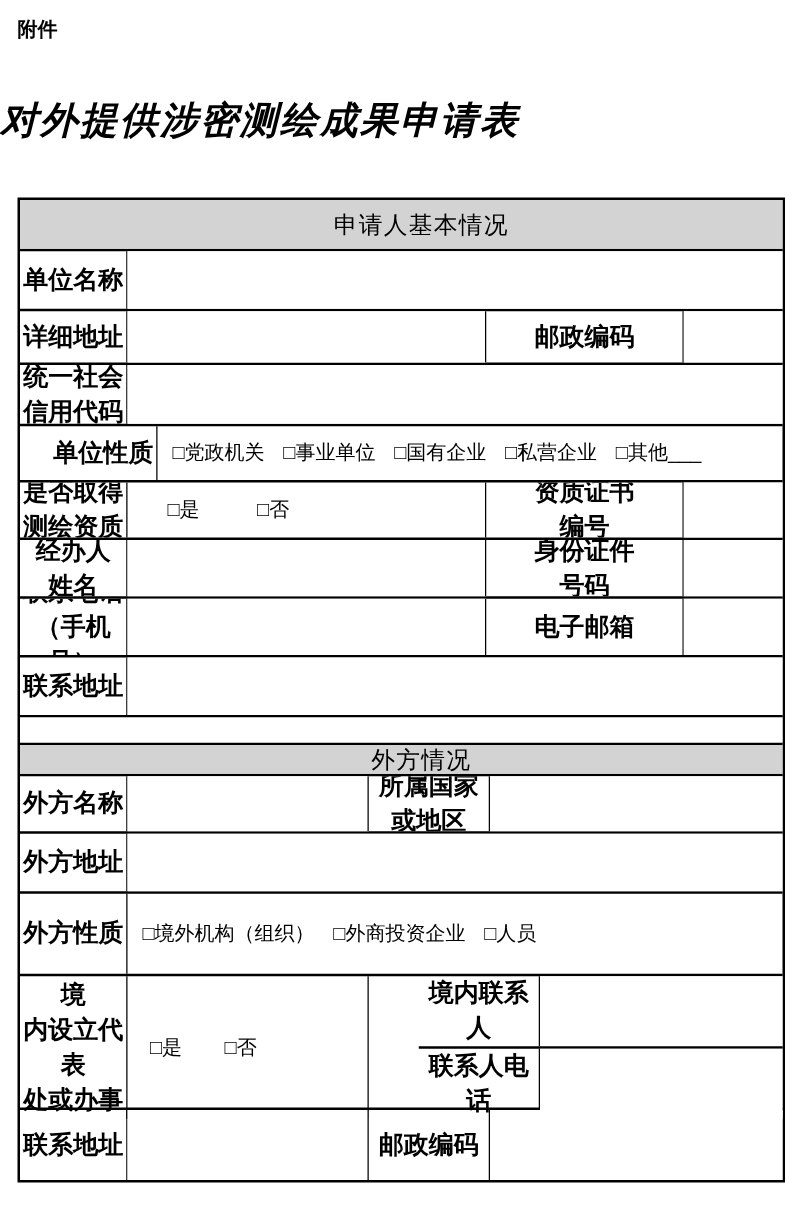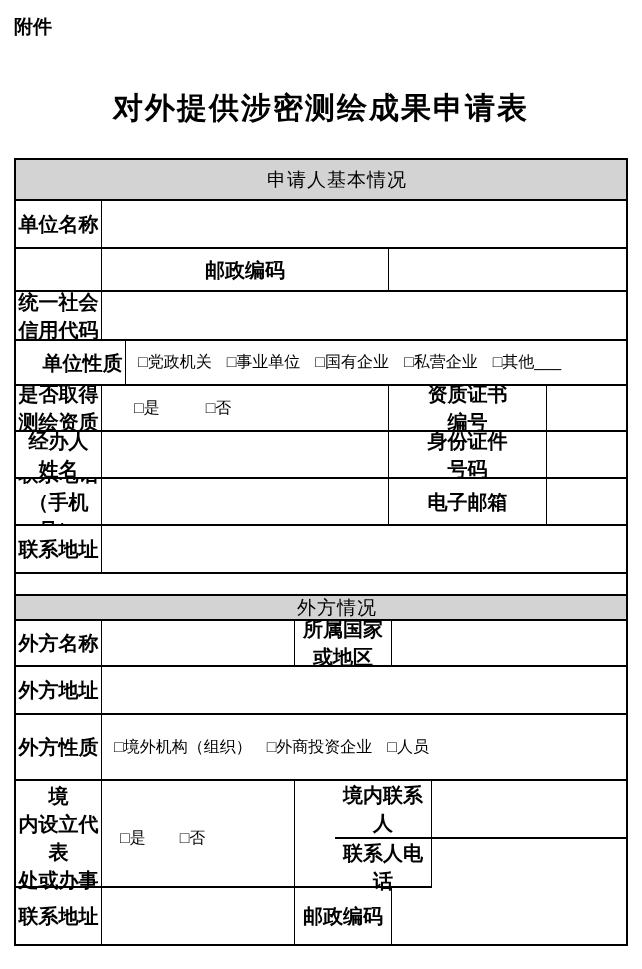--- a/index.html
+++ b/index.html
@@ -10,26 +10,26 @@
   * { margin: 0; padding: 0; box-sizing: border-box; }
   html, body {
     width: 642px; height: 969px;
     background: #ffffff;
     font-family: "Liberation Sans", sans-serif;
     color: var(--text-color);
     overflow: hidden;
   }
   .attachment {
     position: absolute; left: 14px; top: 14px;
-    font-size: 19px; font-weight: bold;
+    font-size: 16px; font-weight: bold;
   }
   .form-title {
-    position: absolute; left: 0; top: 88px; width: 642px;
-    text-align: center;
-    font-size: 30px; font-weight: bold; letter-spacing: 2px;
+    position: absolute; left: 0; top: 76px; width: 642px;
+    text-align: left;
+    font-size: 30px; font-weight: bold; letter-spacing: 2px; font-style: italic;
   }
   .form-table {
     position: absolute; left: 14px; top: 158px; width: 614px;
     border: 2px solid var(--border-color);
     background: #ffffff;
   }
   .tr { display: grid; width: 100%; }
   .tr.bt { border-top: 2px solid var(--border-color); }
   .cols-t1  { grid-template-columns: 86px 287px 158px 1fr; }
   .cols-t1w { grid-template-columns: 86px 1fr; }
@@ -85,20 +85,21 @@
     <div class="tr cols-one h39">
       <div class="cell section-header">申请人基本情况</div>
     </div>
 
     <div class="tr cols-t1w h48 bt">
       <div class="cell br label-cell">单位名称</div>
       <div class="cell value-cell"></div>
     </div>
 
     <div class="tr cols-t1 h43 bt">
+      <div class="cell br label-cell">详细地址</div>
       <div class="cell br value-cell"></div>
       <div class="cell br label-cell">邮政编码</div>
       <div class="cell value-cell"></div>
     </div>
 
     <div class="tr cols-t1w h49 bt">
       <div class="cell br label-cell">统一社会
 信用代码</div>
       <div class="cell value-cell"></div>
     </div>

